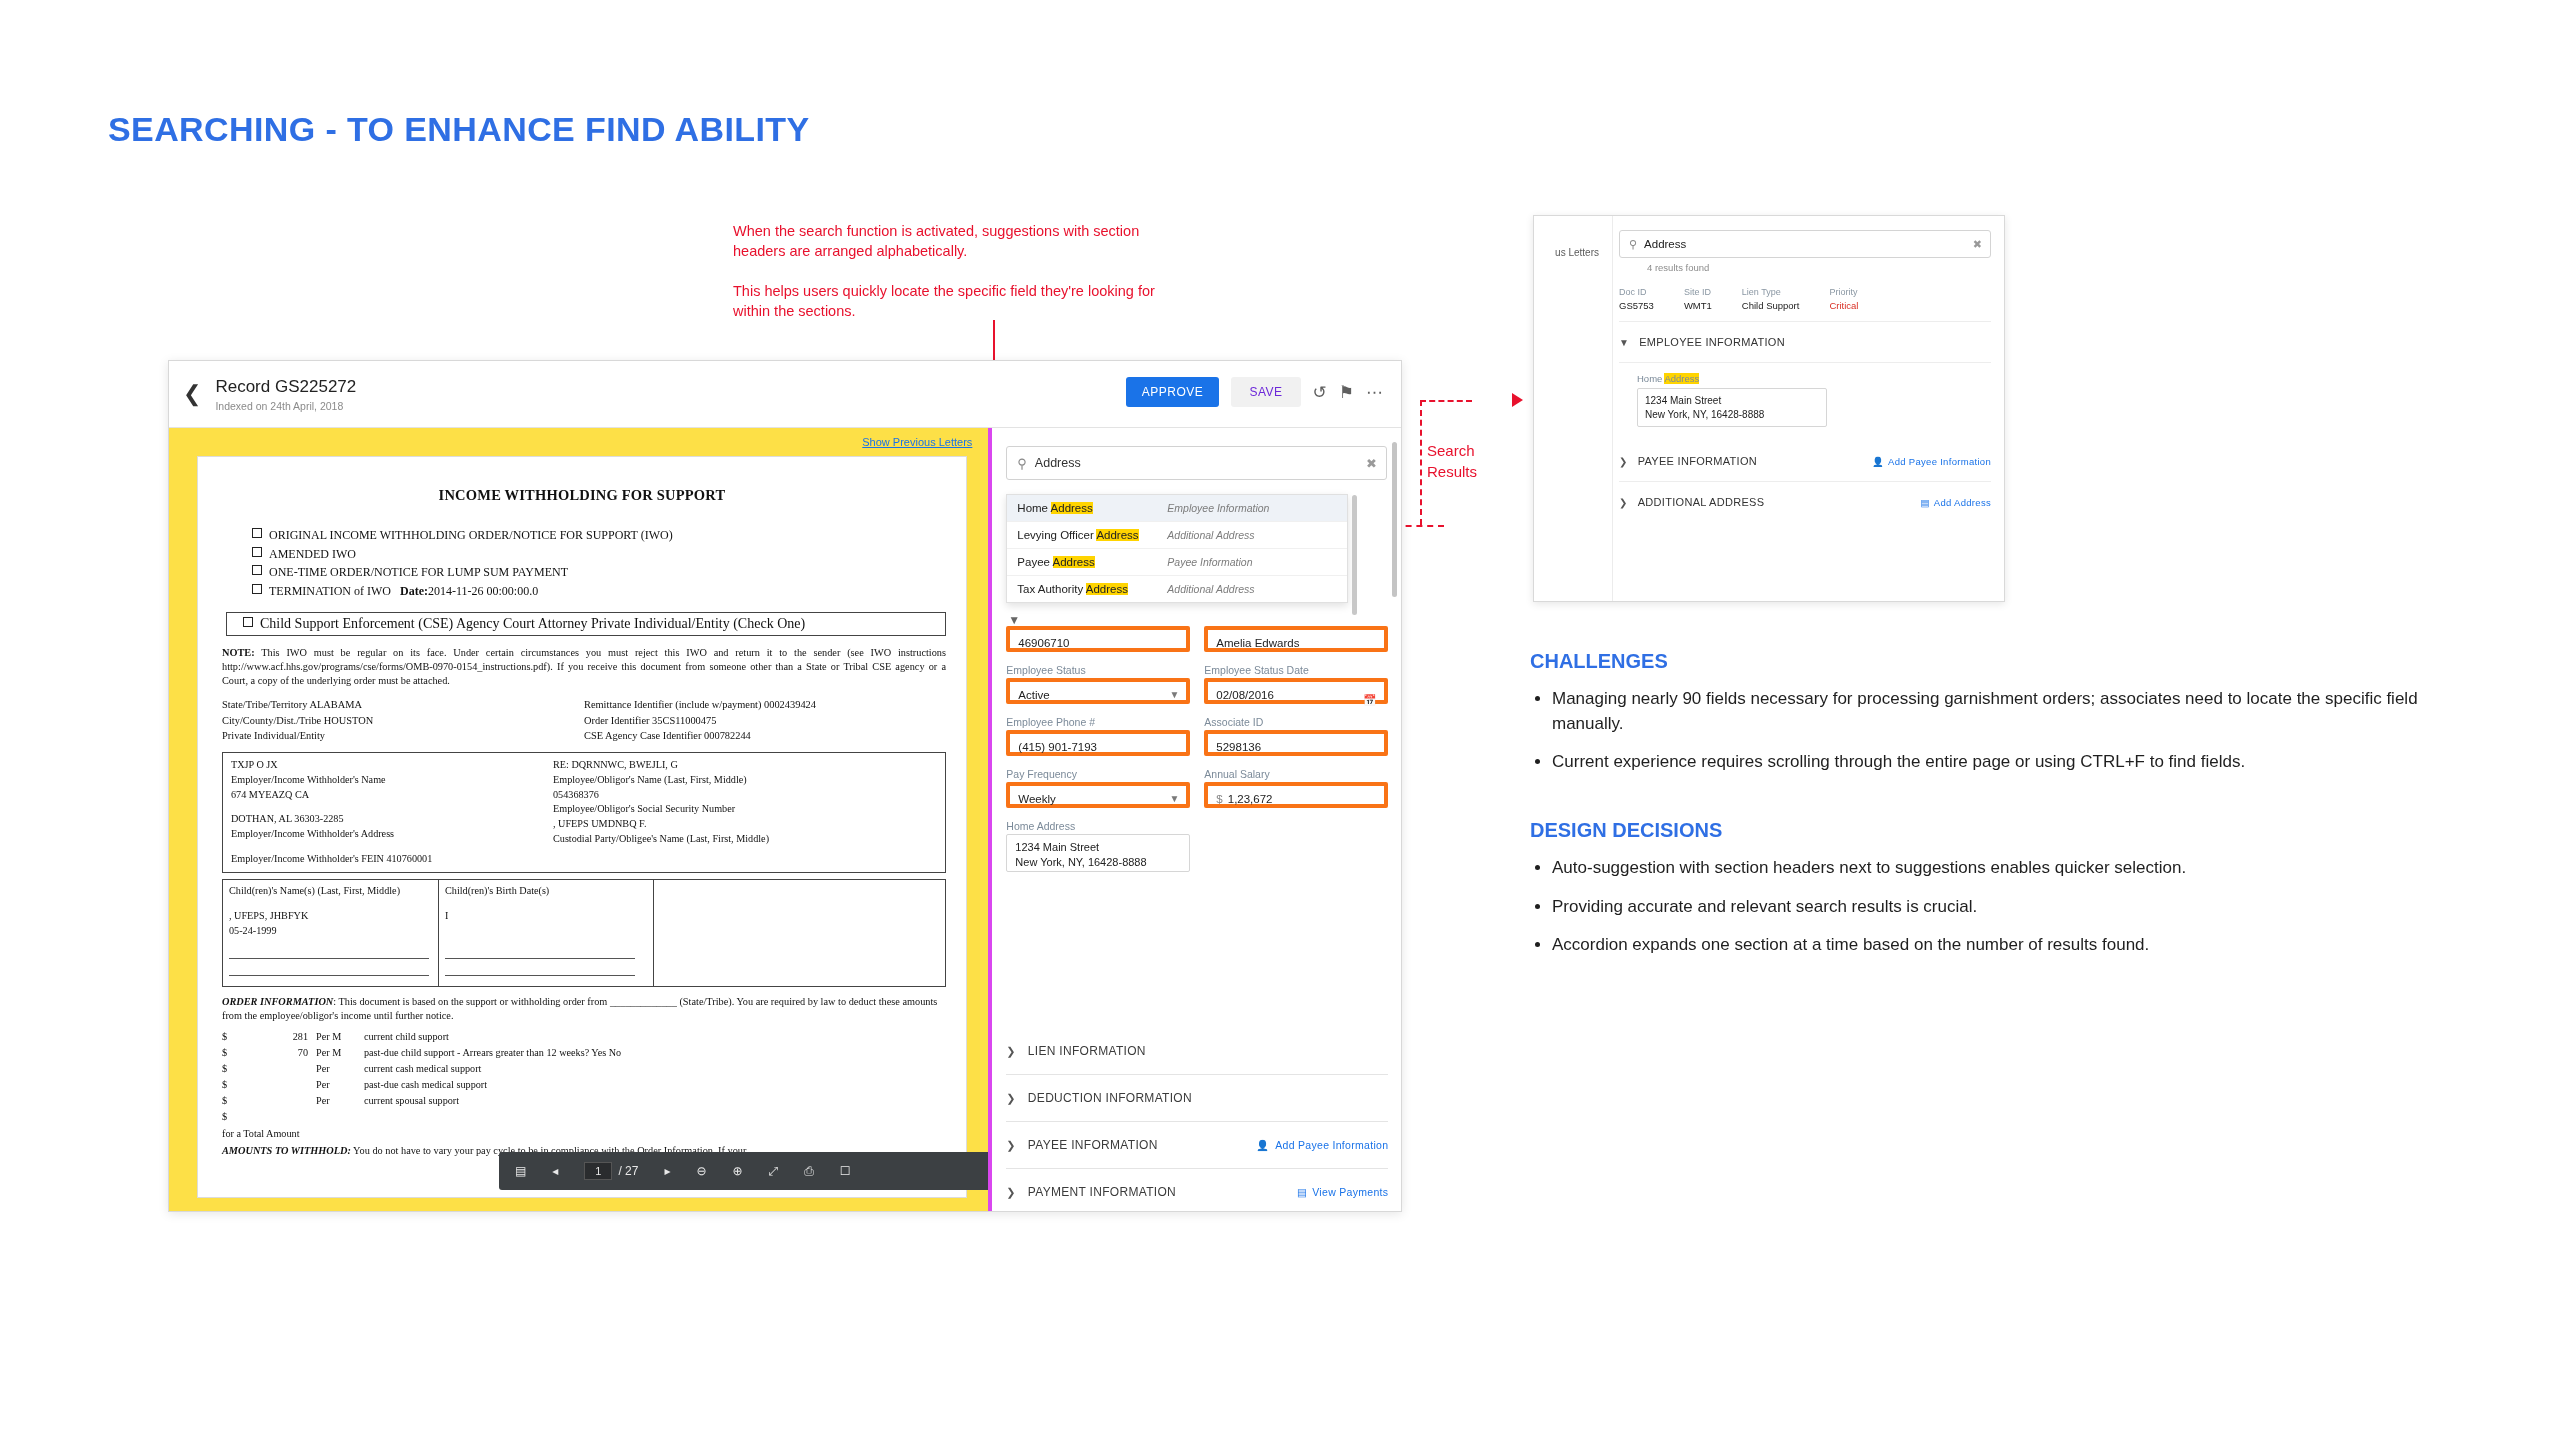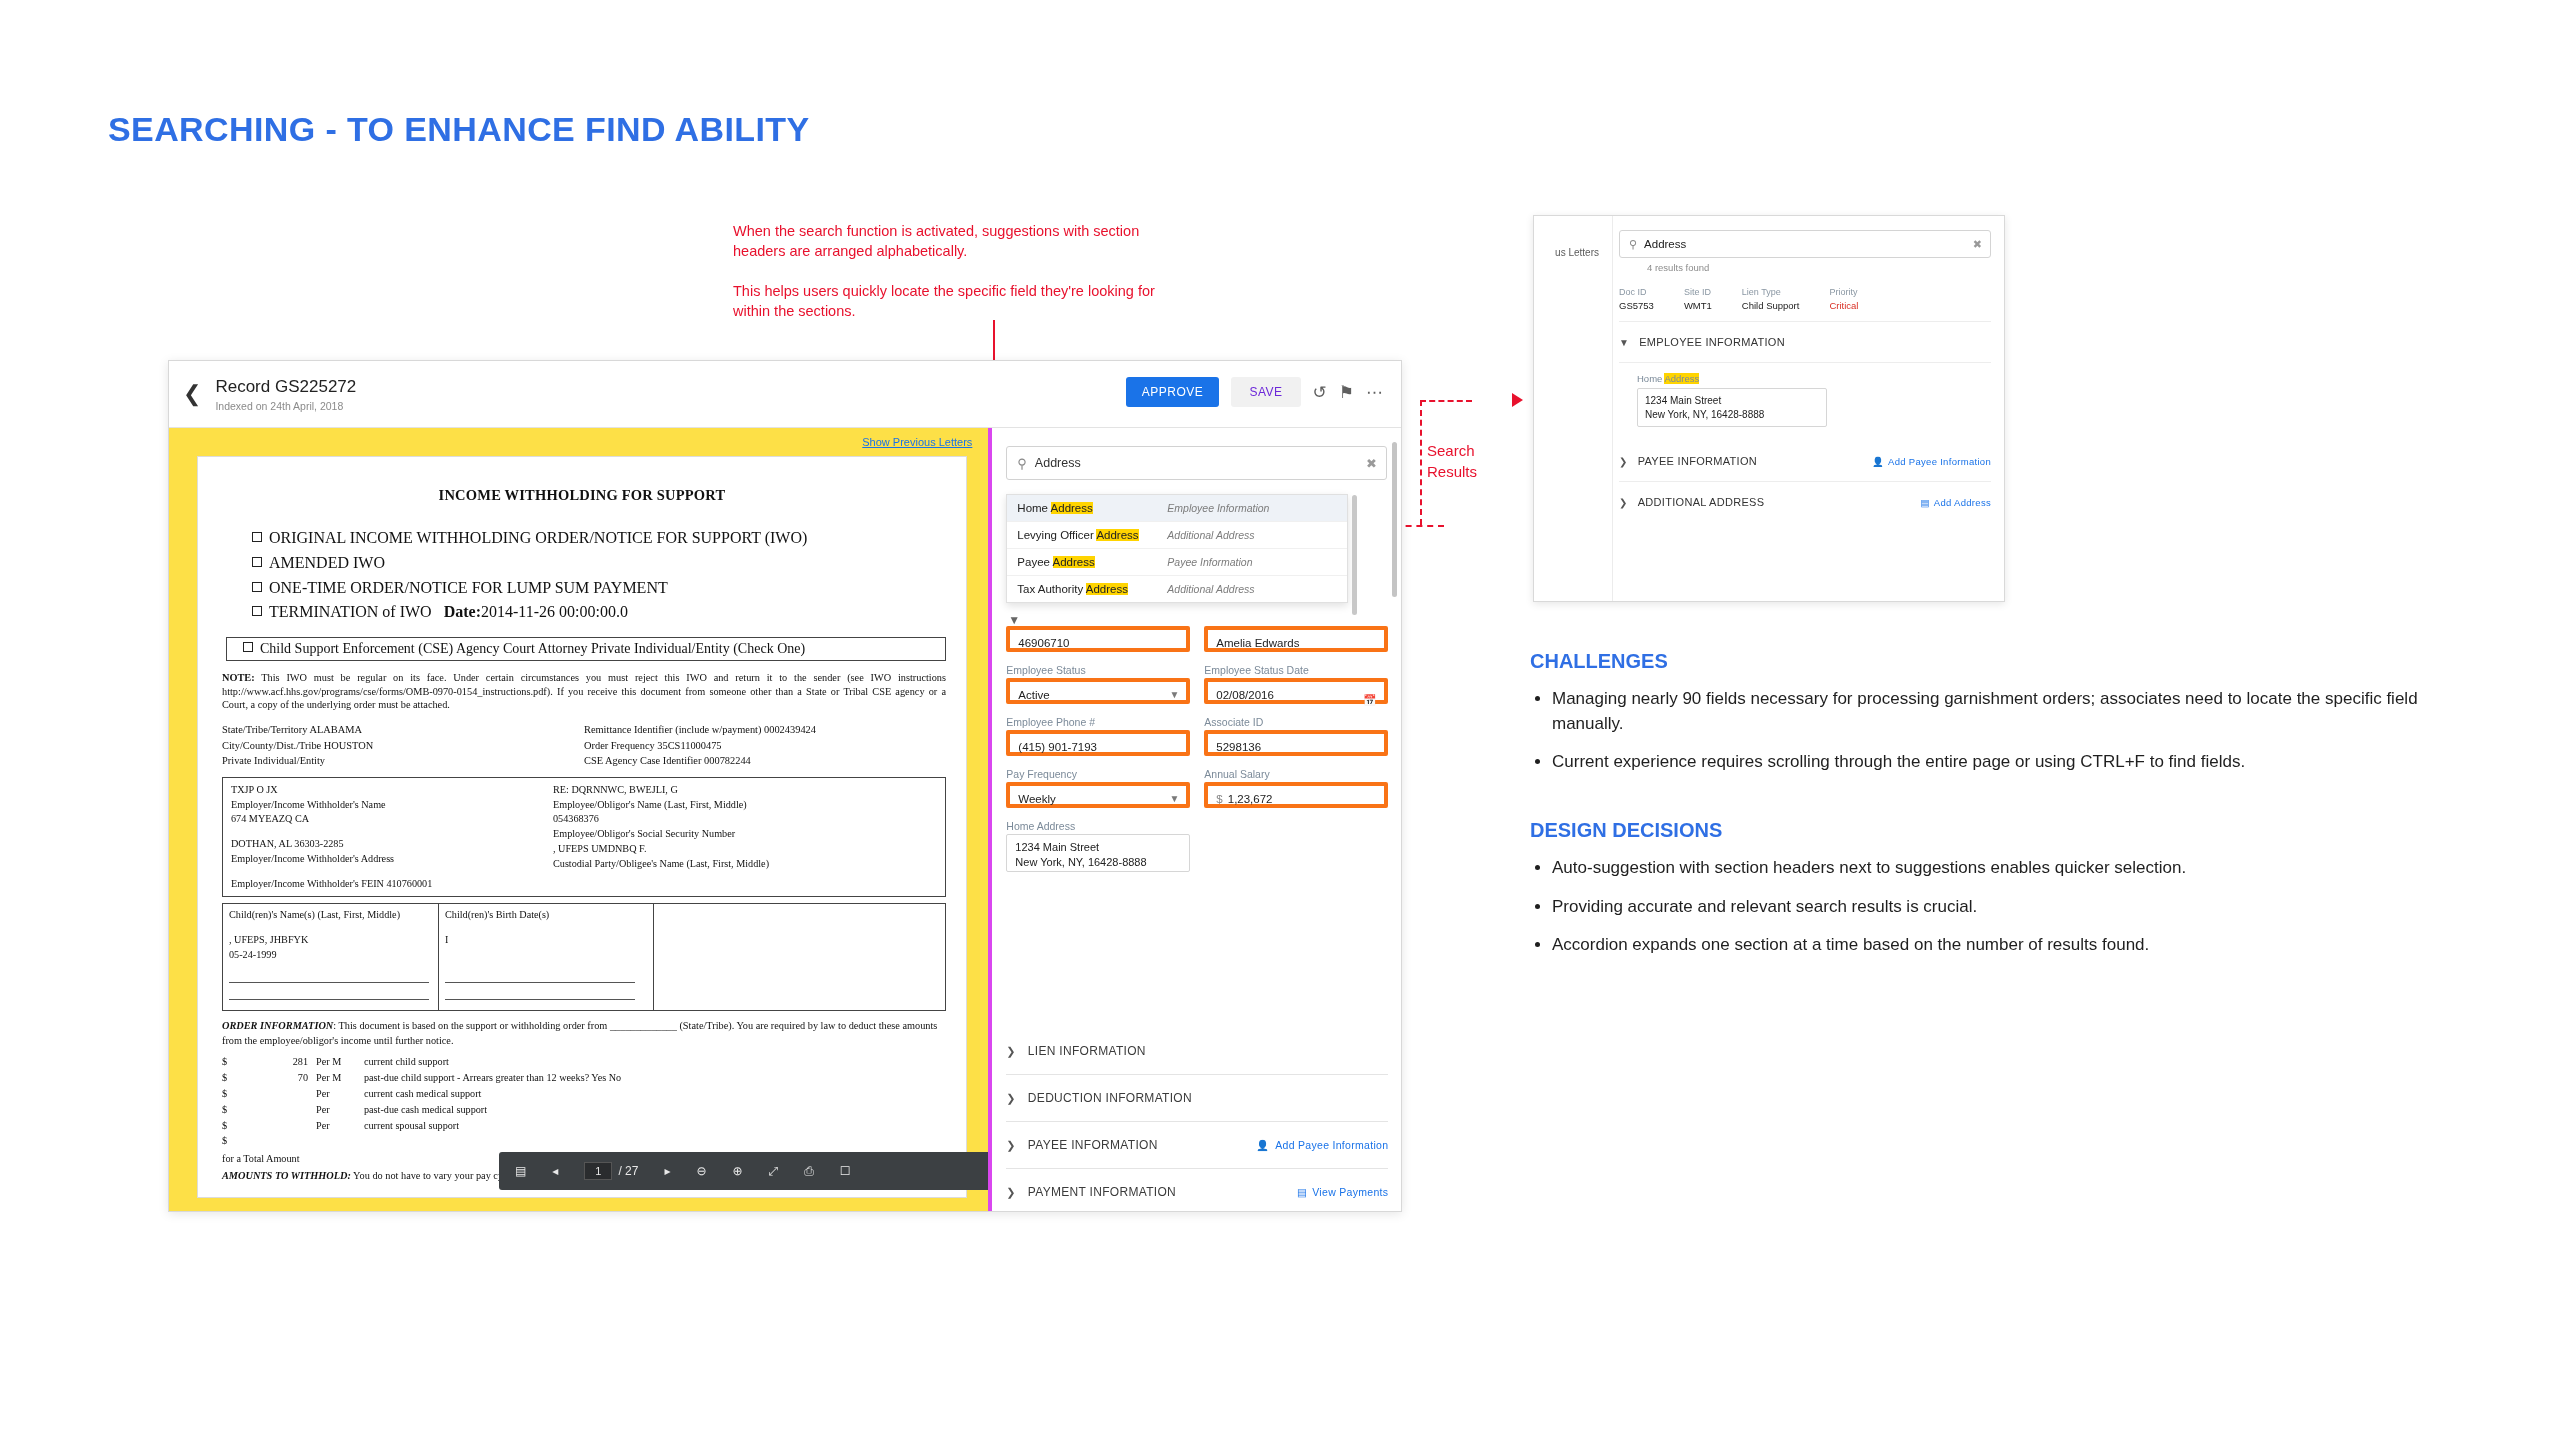--- a/index.html
+++ b/index.html
@@ -200,21 +200,21 @@
   }
   .doc-title {
     text-align: center;
     font-weight: bold;
     font-size: 14.5px;
     margin-top: 30px;
     letter-spacing: .2px;
   }
   .doc-checks {
     margin: 22px 0 0 54px;
-    font-size: 16px;
+    font-size: 12px;
     line-height: 1.55;
   }
   .cbx {
     display: inline-block;
     width: 8px; height: 8px;
     border: 1px solid #222;
     margin-right: 7px;
     vertical-align: 1px;
   }
   .doc-agency-row {
@@ -596,21 +596,21 @@
         </div>
 
         <div class="two-col">
           <div>
             <div>State/Tribe/Territory   ALABAMA</div>
             <div>City/County/Dist./Tribe    HOUSTON</div>
             <div>Private Individual/Entity</div>
           </div>
           <div>
             <div>Remittance Identifier (include w/payment) 0002439424</div>
-            <div>Order Frequency  35CS11000475</div>
+            <div>Order Identifier  35CS11000475</div>
             <div>CSE Agency Case Identifier  000782244</div>
           </div>
         </div>
 
         <div class="doc-box">
           <div>TXJP O JX</div>
           <div>Employer/Income Withholder's Name</div>
           <div>674 MYEAZQ CA</div>
           <div style="height:10px"></div>
           <div>DOTHAN, AL  36303-2285</div>

